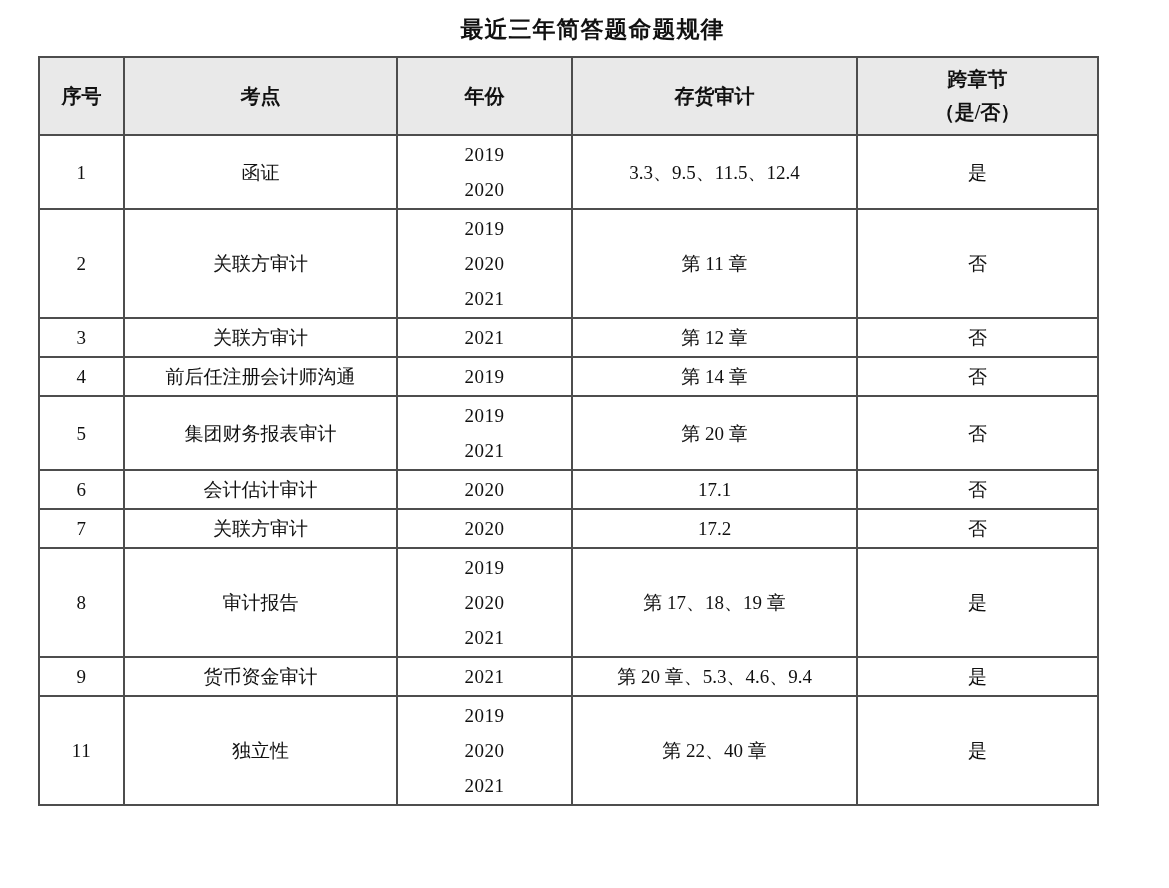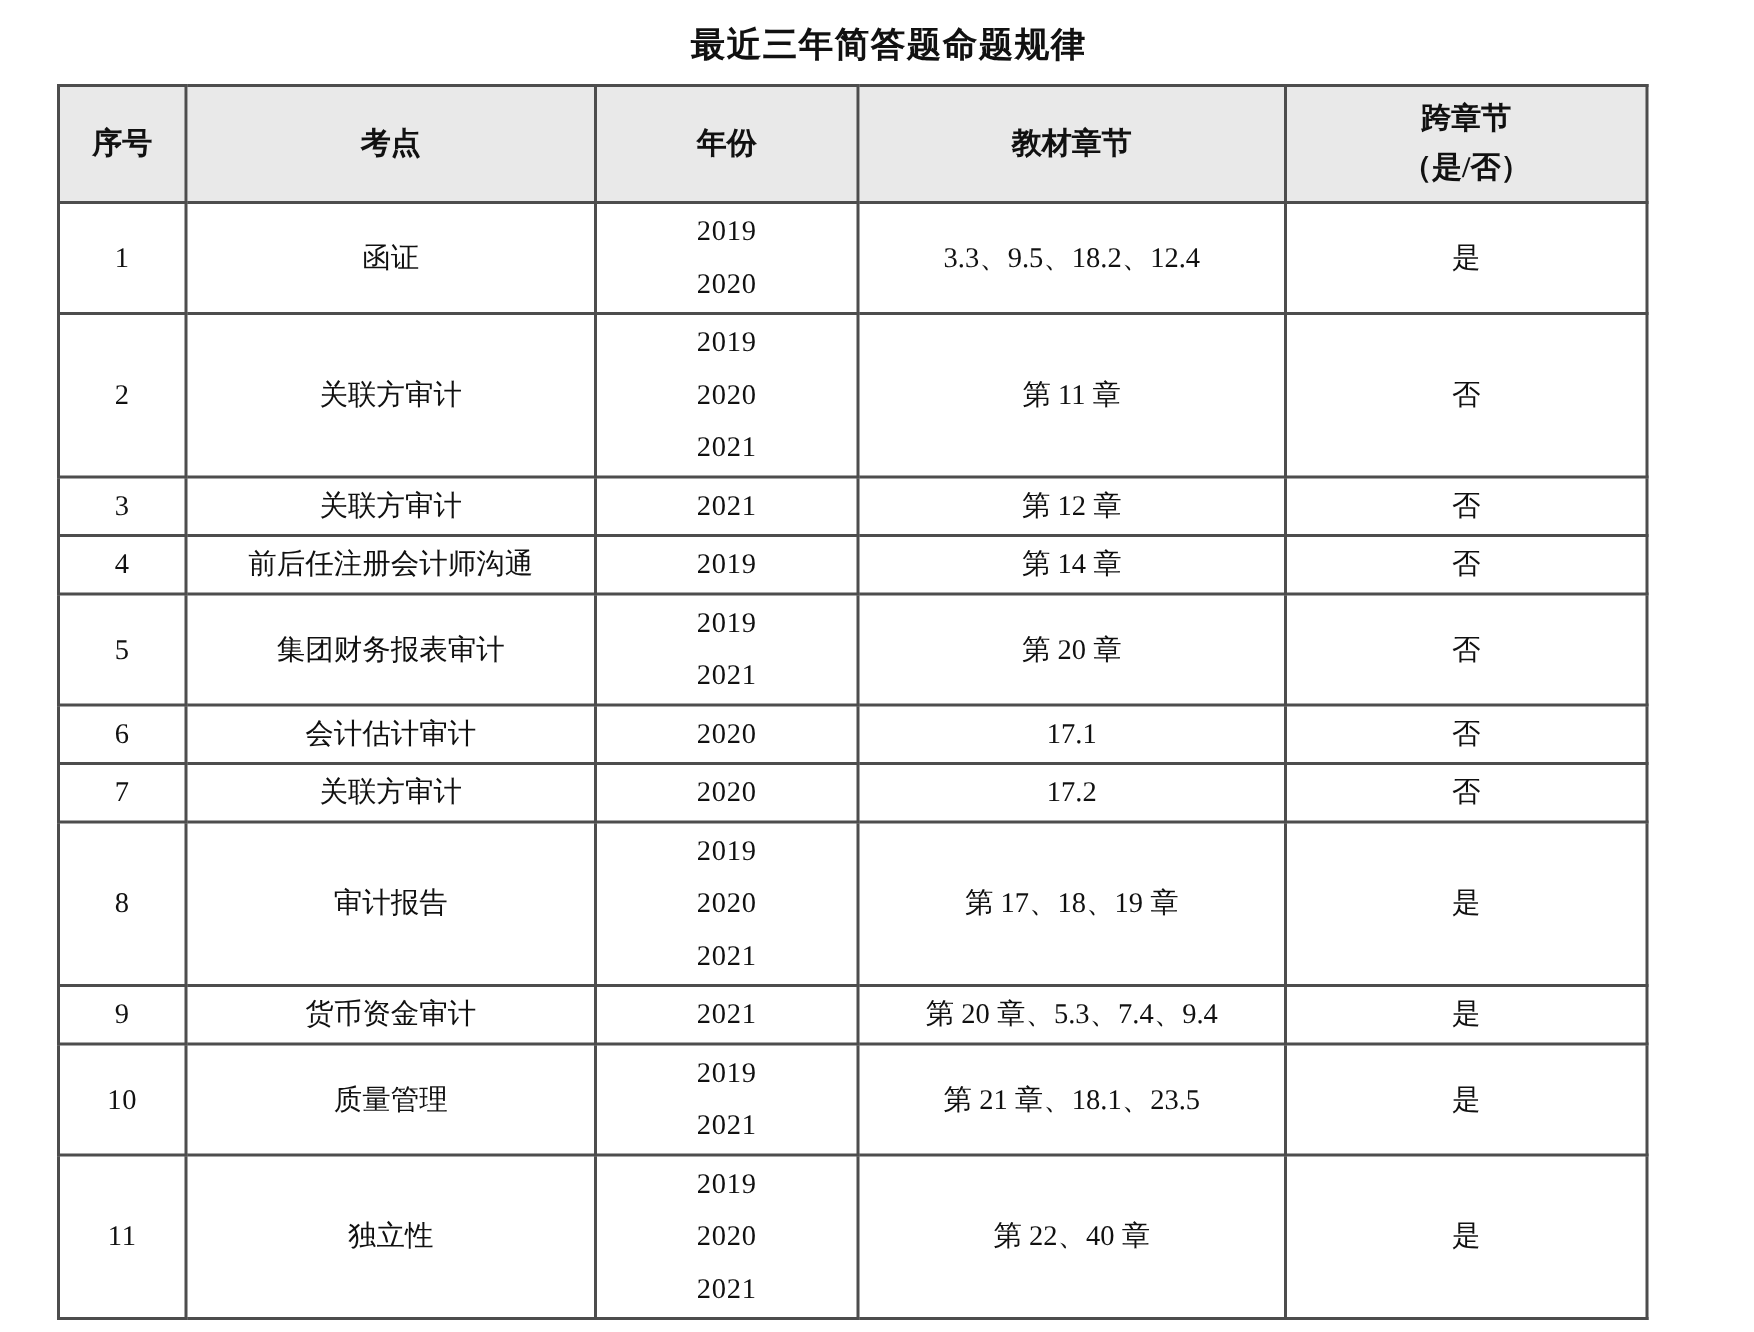--- a/index.html
+++ b/index.html
@@ -68,32 +68,32 @@
       <col class="w-topic">
       <col class="w-years">
       <col class="w-chapters">
       <col class="w-cross">
   </colgroup>
   <thead>
     <tr>
       <th>序号</th>
       <th>考点</th>
       <th>年份</th>
-      <th>教材章节</th>
+      <th>存货审计</th>
       <th>跨章节
 （是/否）</th>
     </tr>
   </thead>
   <tbody>
     <tr>
       <td class="c-no">1</td>
       <td class="c-topic">函证</td>
       <td class="c-years">2019
 2020</td>
-      <td class="c-chapters">3.3、9.5、18.2、12.4</td>
+      <td class="c-chapters">3.3、9.5、11.5、12.4</td>
       <td class="c-cross">是</td>
     </tr>
     <tr>
       <td class="c-no">2</td>
       <td class="c-topic">关联方审计</td>
       <td class="c-years">2019
 2020
 2021</td>
       <td class="c-chapters">第 11 章</td>
       <td class="c-cross">否</td>
@@ -140,29 +140,21 @@
       <td class="c-years">2019
 2020
 2021</td>
       <td class="c-chapters">第 17、18、19 章</td>
       <td class="c-cross">是</td>
     </tr>
     <tr>
       <td class="c-no">9</td>
       <td class="c-topic">货币资金审计</td>
       <td class="c-years">2021</td>
-      <td class="c-chapters">第 20 章、5.3、7.4、9.4</td>
-      <td class="c-cross">是</td>
-    </tr>
-    <tr>
-      <td class="c-no">10</td>
-      <td class="c-topic">质量管理</td>
-      <td class="c-years">2019
-2021</td>
-      <td class="c-chapters">第 21 章、18.1、23.5</td>
+      <td class="c-chapters">第 20 章、5.3、4.6、9.4</td>
       <td class="c-cross">是</td>
     </tr>
     <tr>
       <td class="c-no">11</td>
       <td class="c-topic">独立性</td>
       <td class="c-years">2019
 2020
 2021</td>
       <td class="c-chapters">第 22、40 章</td>
       <td class="c-cross">是</td>

